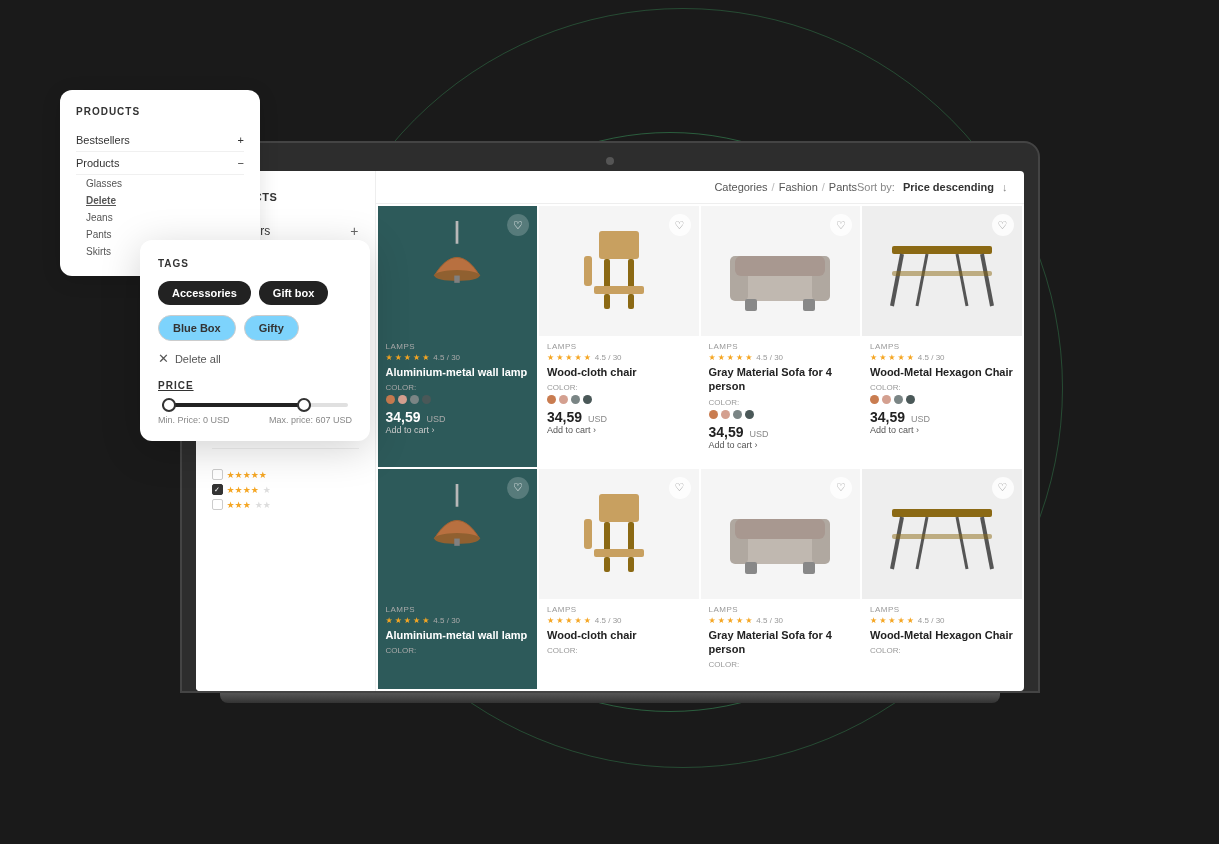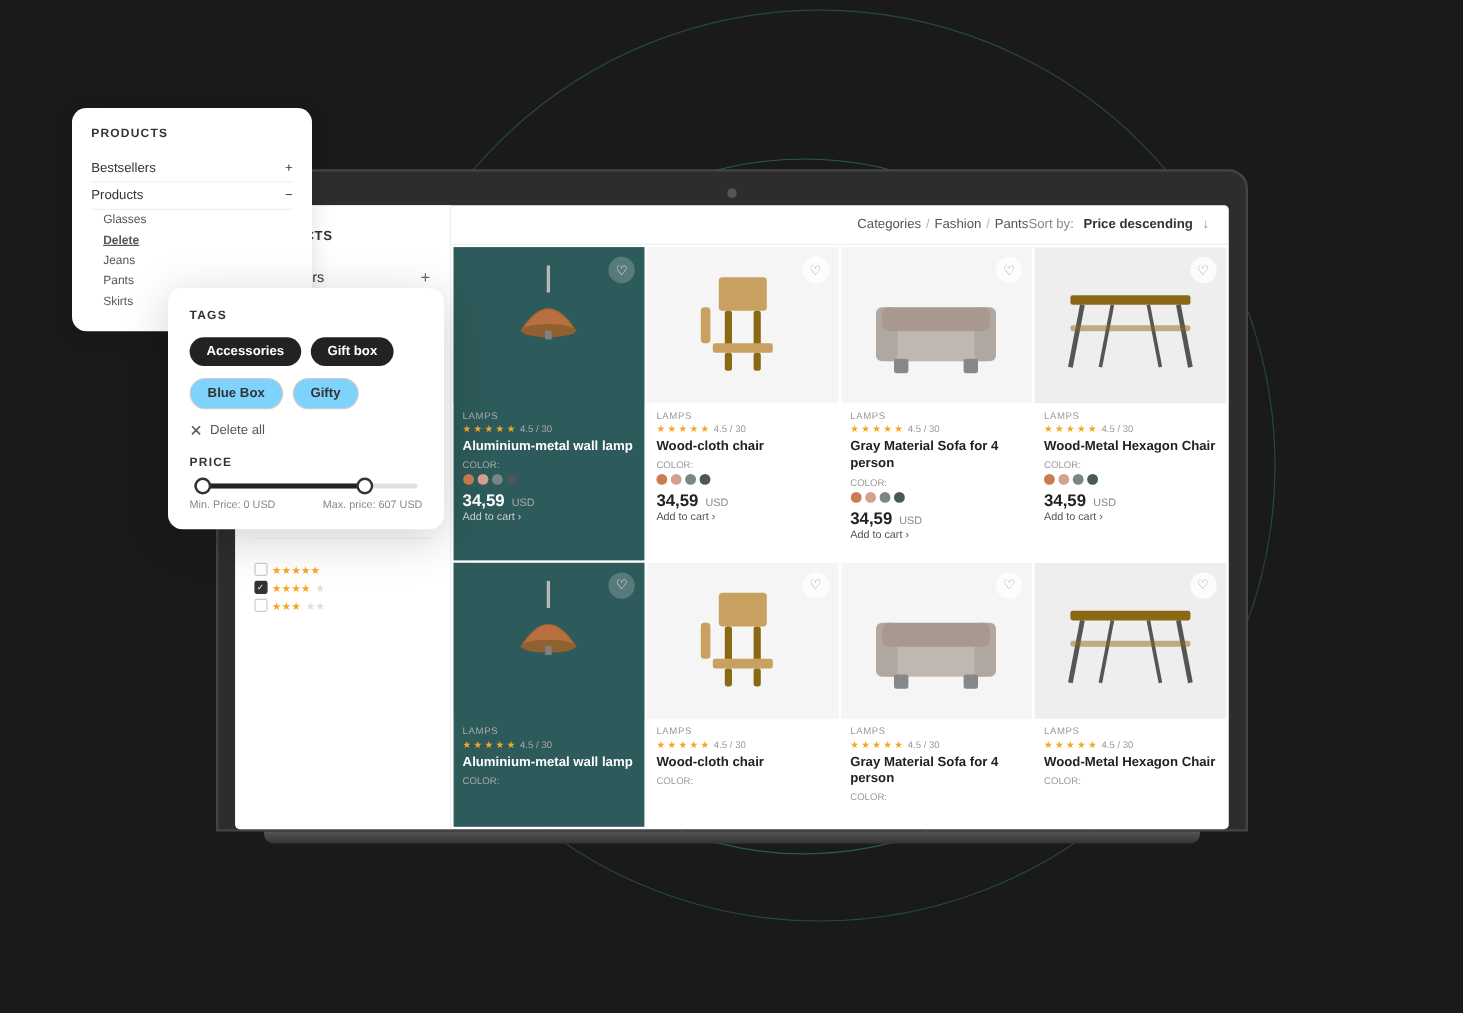--- a/index.html
+++ b/index.html
@@ -389,20 +389,21 @@
       font-size: 13px;
       color: #555;
     }
 
     .price-section-title {
       font-size: 10px;
       font-weight: 700;
       letter-spacing: 1px;
       color: #333;
       margin-bottom: 12px;
+      text-decoration: underline;
     }
 
     .price-slider-track {
       position: relative;
       height: 4px;
       background: #e0e0e0;
       border-radius: 2px;
       margin: 0 4px 8px;
     }
 

